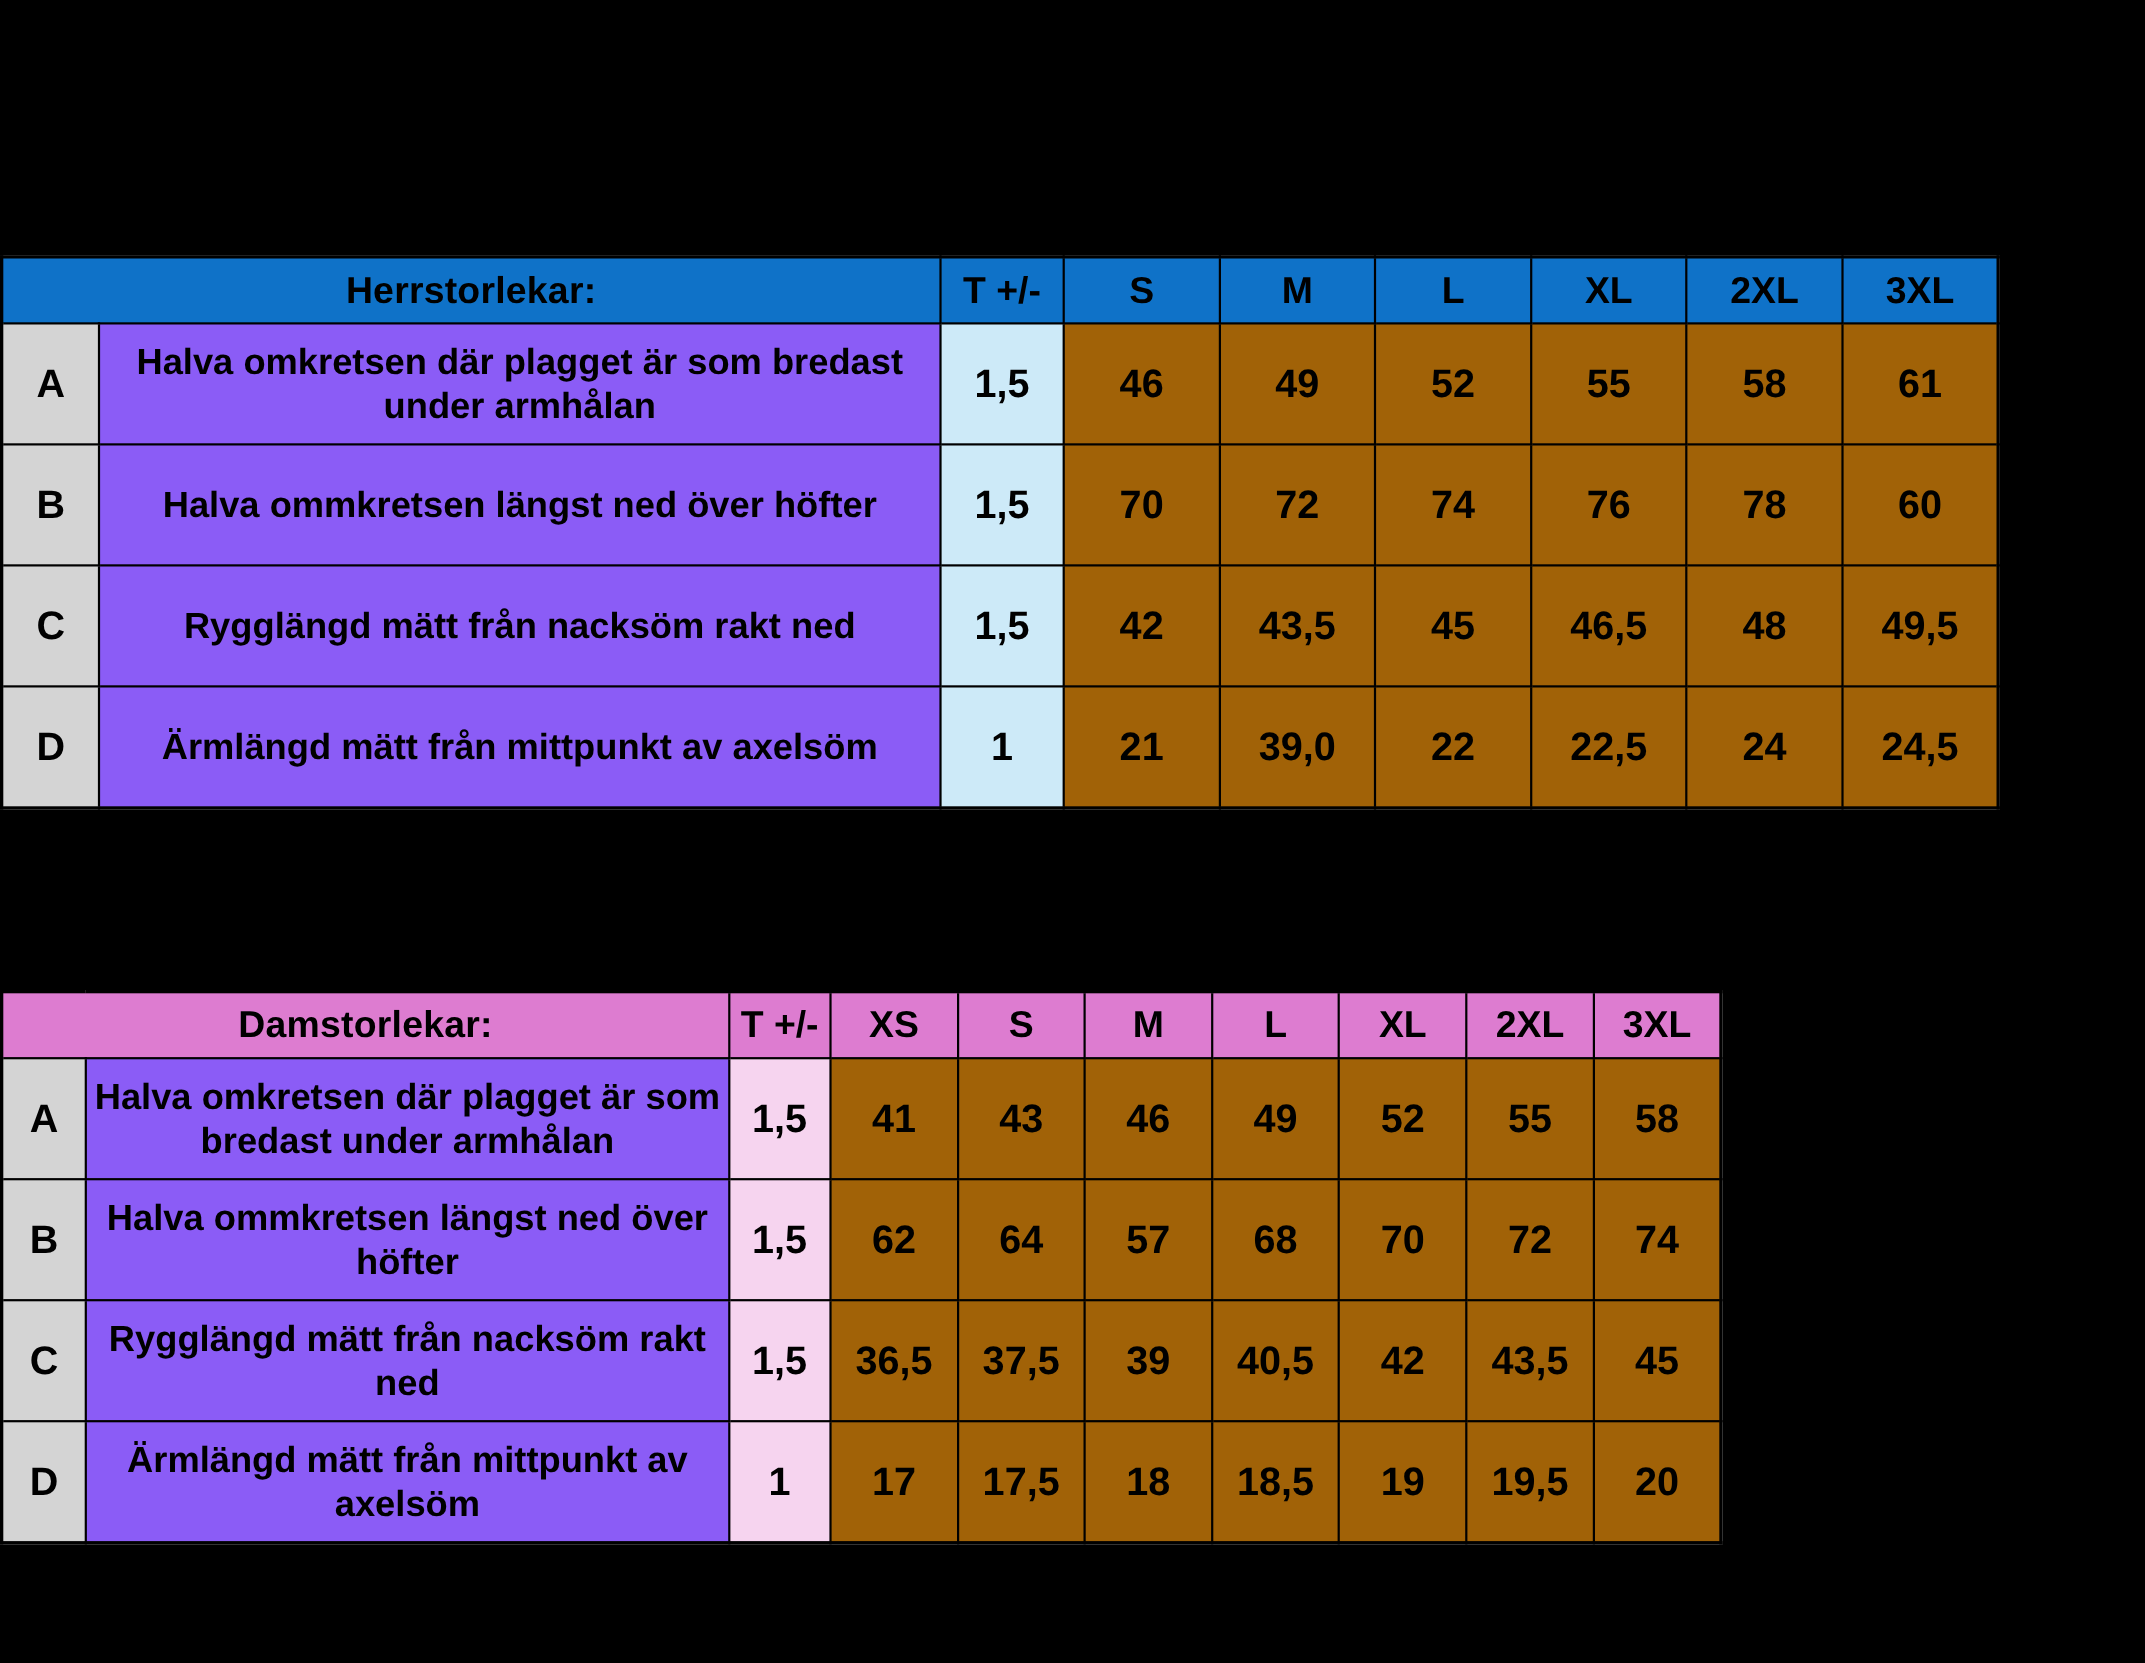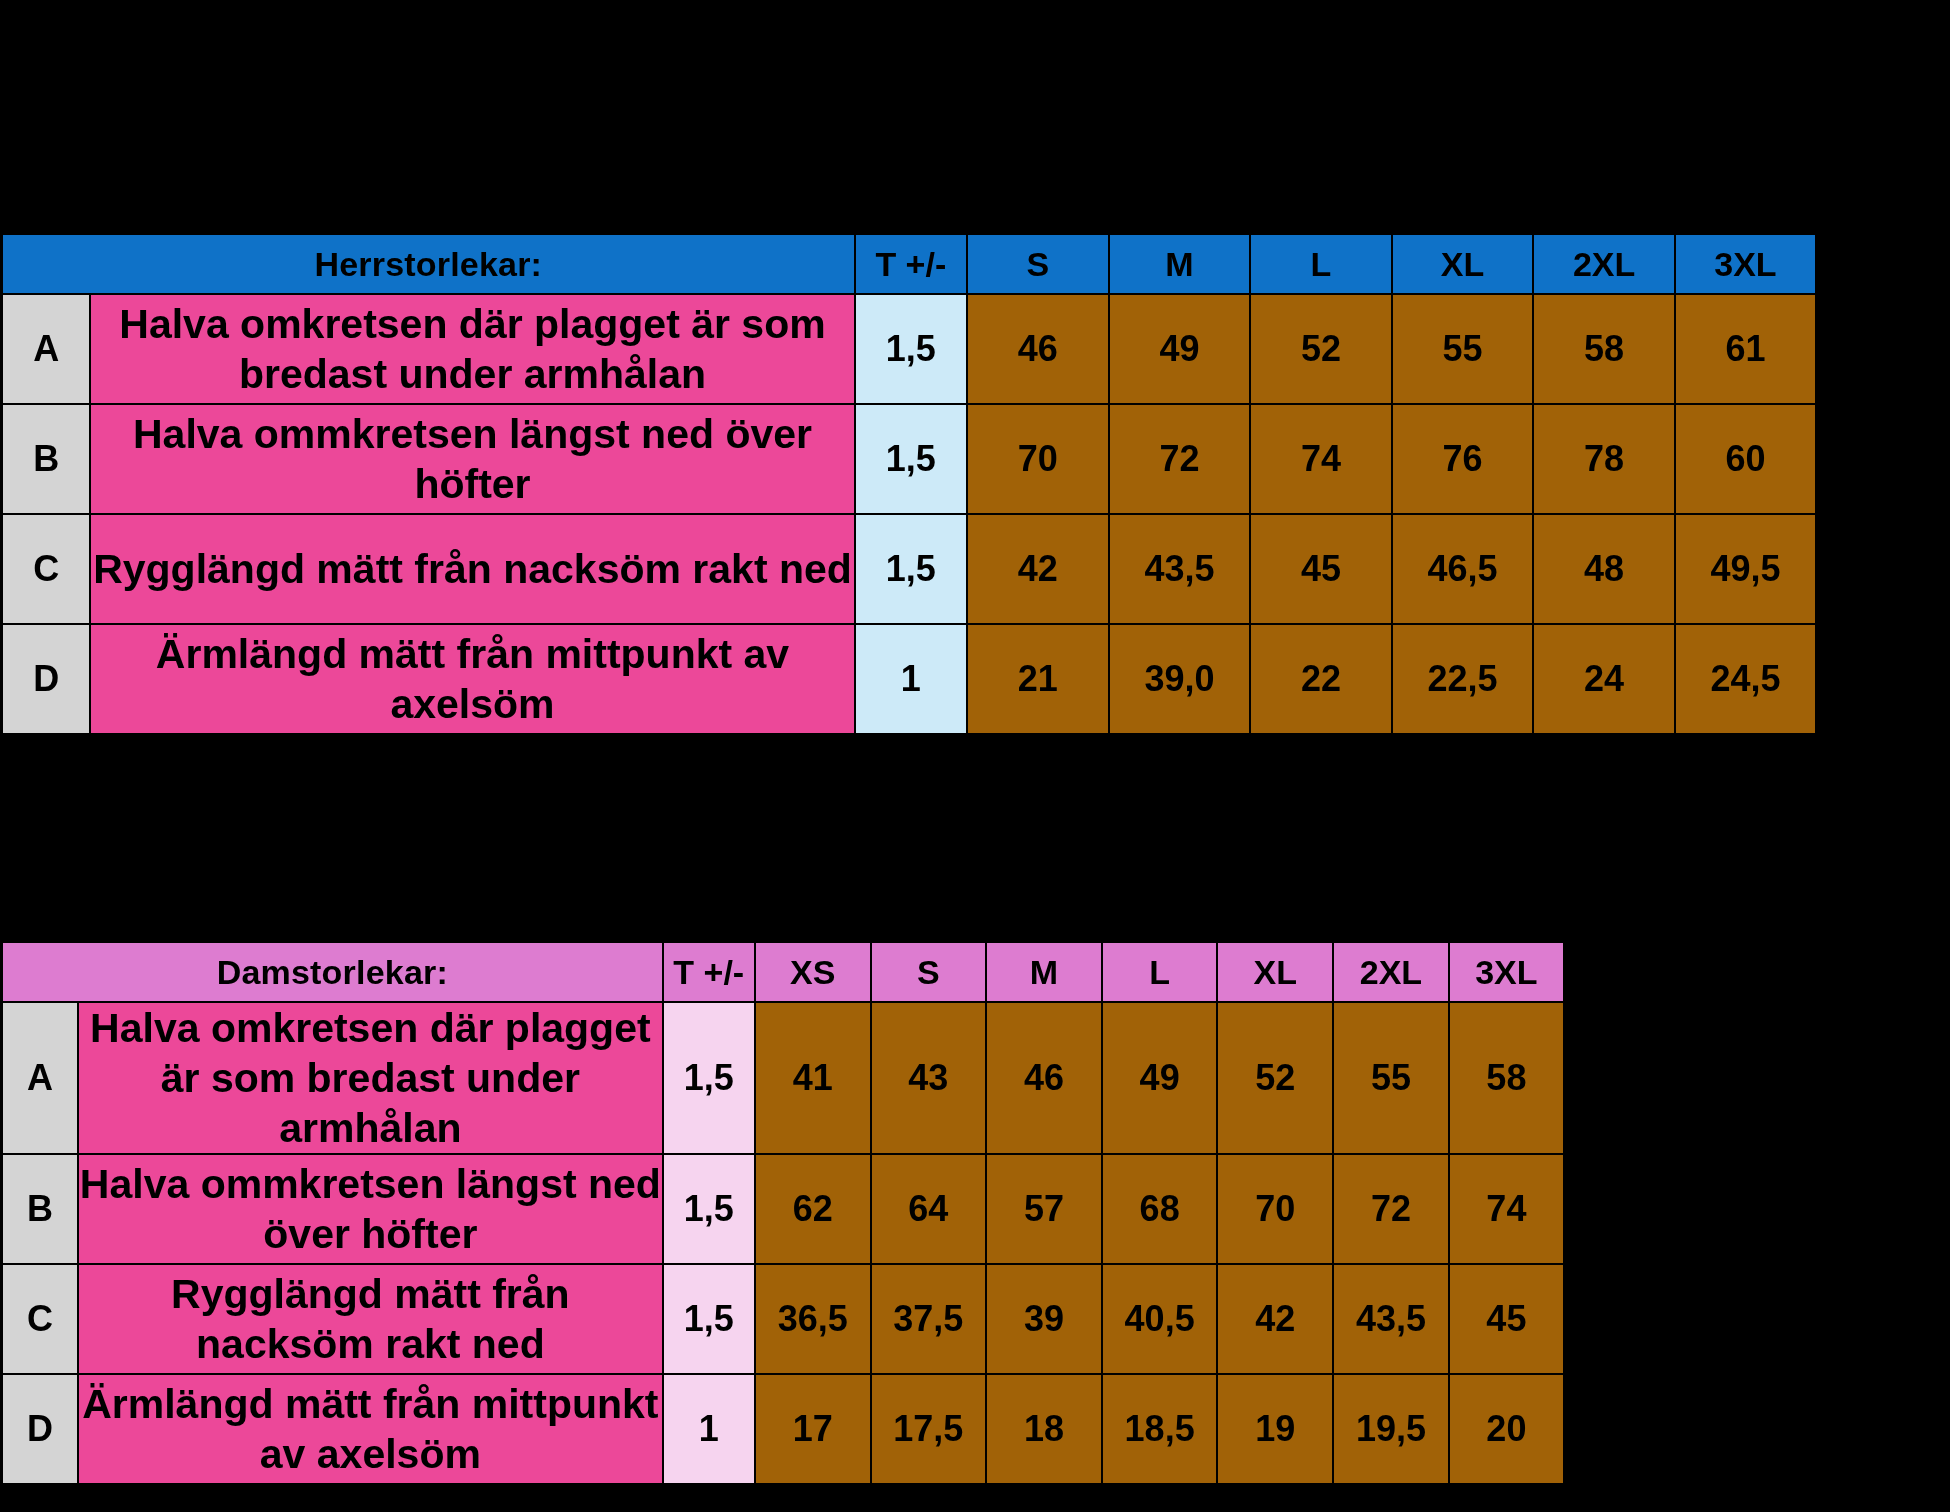--- a/index.html
+++ b/index.html
@@ -24,21 +24,21 @@
     position: absolute;
     box-sizing: border-box;
   }
   #mens-table-wrap {
     left: 0px;
     top: 232px;
     width: 1818px;
   }
   #womens-table-wrap {
     left: 0px;
-    top: 940px;
+    top: 900px;
     width: 1566px;
   }
 
   table.size-table {
     border-collapse: collapse;
     table-layout: fixed;
     width: 100%;
     background: #d4d4d4;
     border: 3px solid #000000;
   }
@@ -70,26 +70,26 @@
   .womens .hdr-title, .womens .hdr-cell { background: #dd7cd0; }
 
   
   .letter-cell {
     font-size: 36px;
     font-weight: bold;
     background: #d4d4d4;
     width: 4.9%;
   }
   .desc-cell {
-    font-size: 41px;
+    font-size: 33px;
     font-weight: normal;
     text-align: left;
     padding: 6px 10px 8px 12px;
     line-height: 1.22;
-    background: #ec4899;
+    background: #8b5cf6;
   }
   .tol-cell {
     font-size: 36px;
     font-weight: normal;
     margin-left: 35px;
   }
   .mens .tol-cell { background: #cdeaf8; }
   .womens .tol-cell { background: #f6d4ef; }
   .val-cell {
     font-size: 36px;

